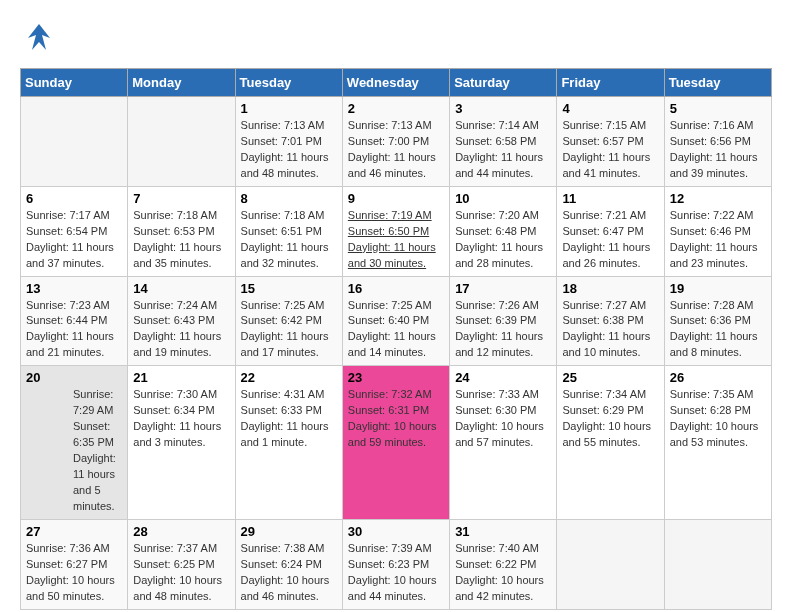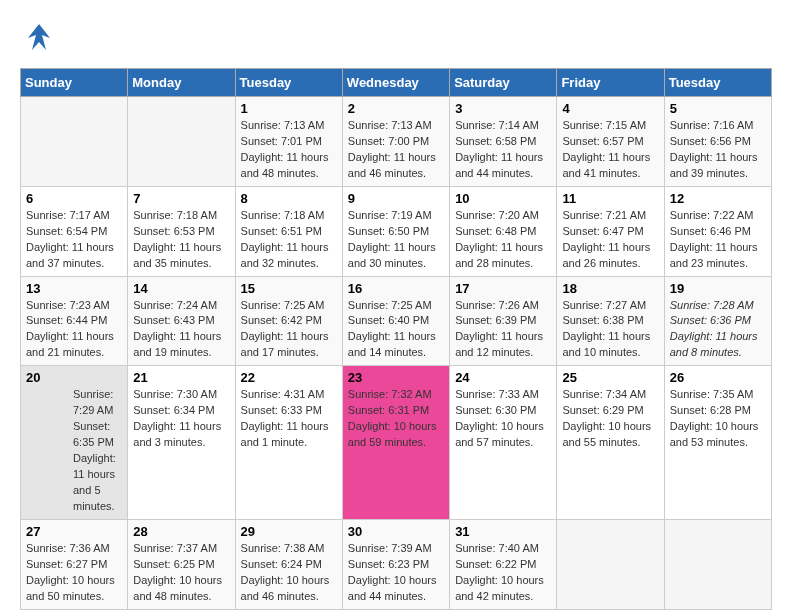--- a/index.html
+++ b/index.html
@@ -164,21 +164,21 @@
 Daylight: 11 hours and 35 minutes.</div>
         </td>
         <td style="background: rgb(255, 255, 255);">
           <span class="day-num">8</span>
           <div class="day-info" style="white-space: pre-line;">Sunrise: 7:18 AM
 Sunset: 6:51 PM
 Daylight: 11 hours and 32 minutes.</div>
         </td>
         <td style="background: rgb(255, 255, 255);">
           <span class="day-num">9</span>
-          <div class="day-info" style="white-space: pre-line;">Sunrise: 7:19 AM
+          <div class="day-info" style="white-space: pre-line; text-decoration: underline;">Sunrise: 7:19 AM
 Sunset: 6:50 PM
 Daylight: 11 hours and 30 minutes.</div>
         </td>
         <td style="background: rgb(255, 255, 255);">
           <span class="day-num">10</span>
           <div class="day-info" style="white-space: pre-line;">Sunrise: 7:20 AM
 Sunset: 6:48 PM
 Daylight: 11 hours and 28 minutes.</div>
         </td>
         <td style="background: rgb(255, 255, 255);">
@@ -226,21 +226,21 @@
 Daylight: 11 hours and 12 minutes.</div>
         </td>
         <td style="background: rgb(249, 249, 249);">
           <span class="day-num">18</span>
           <div class="day-info" style="white-space: pre-line;">Sunrise: 7:27 AM
 Sunset: 6:38 PM
 Daylight: 11 hours and 10 minutes.</div>
         </td>
         <td style="background: rgb(249, 249, 249);">
           <span class="day-num">19</span>
-          <div class="day-info" style="white-space: pre-line; font-style: italic;">Sunrise: 7:28 AM
+          <div class="day-info" style="white-space: pre-line;">Sunrise: 7:28 AM
 Sunset: 6:36 PM
 Daylight: 11 hours and 8 minutes.</div>
         </td>
       </tr>
       <tr>
         <td style="background: #e5e5e5;">
           <span class="day-num">20</span>
           <div class="day-info" style="white-space: pre-line; margin-left: 47px;">Sunrise: 7:29 AM
 Sunset: 6:35 PM
 Daylight: 11 hours and 5 minutes.</div>

